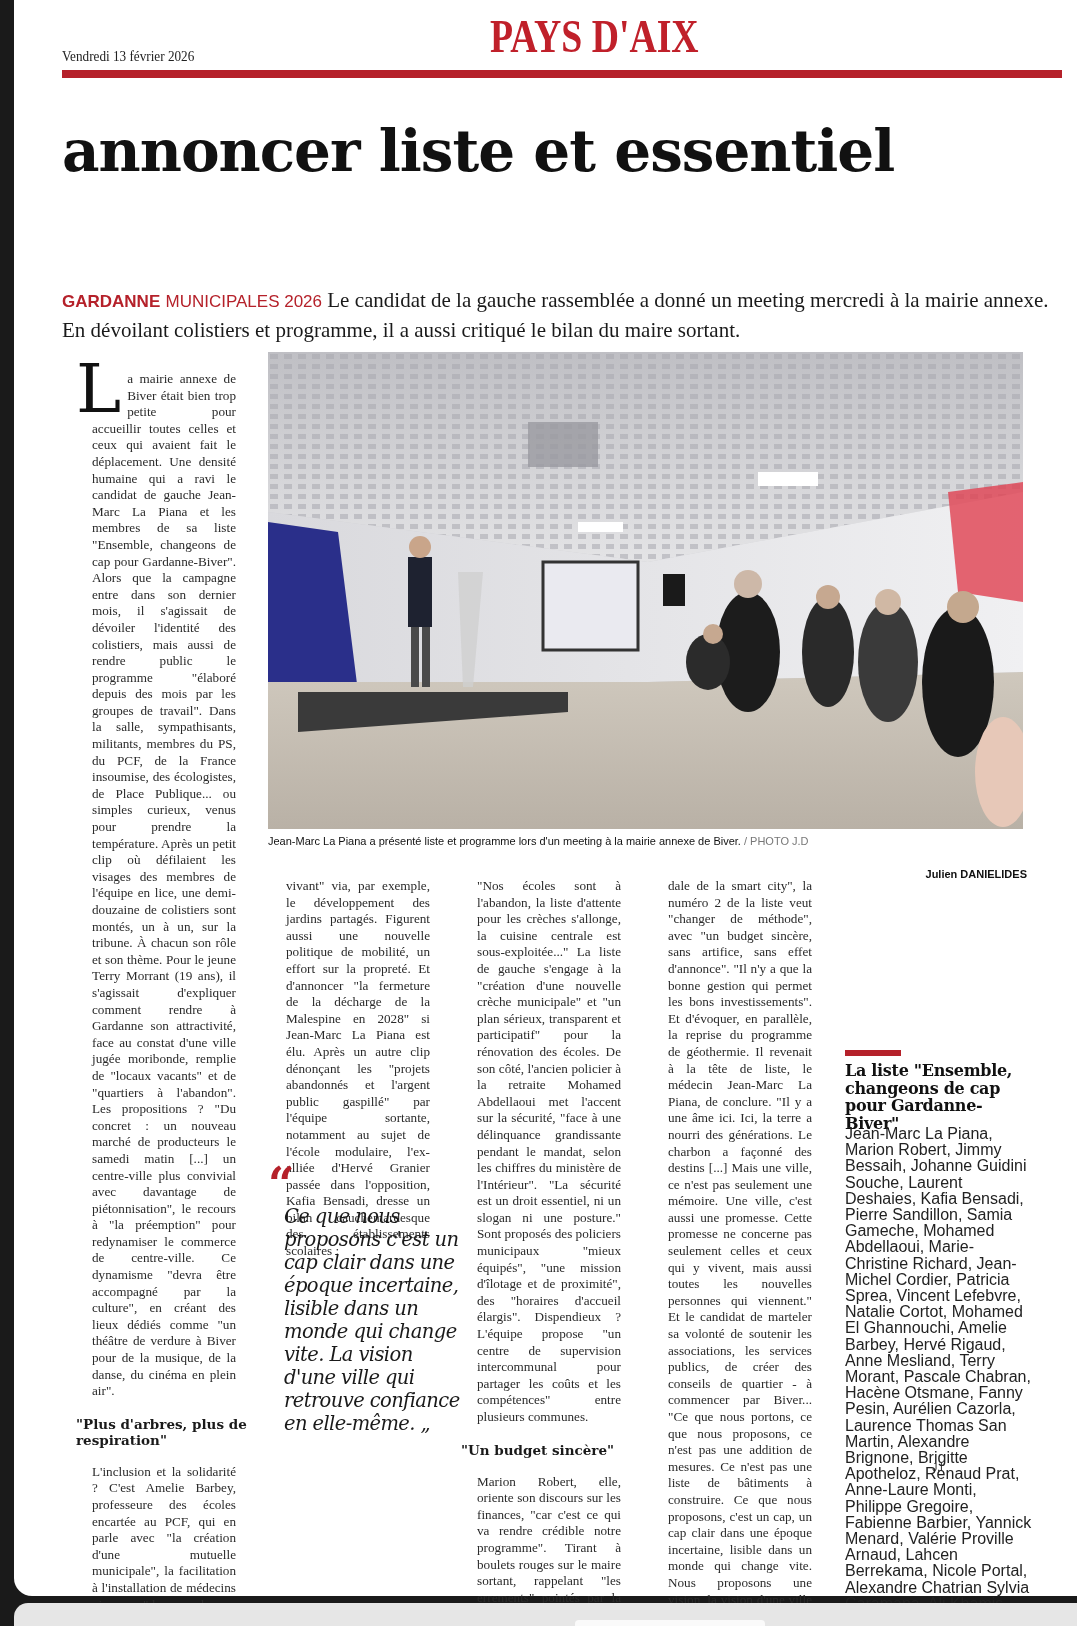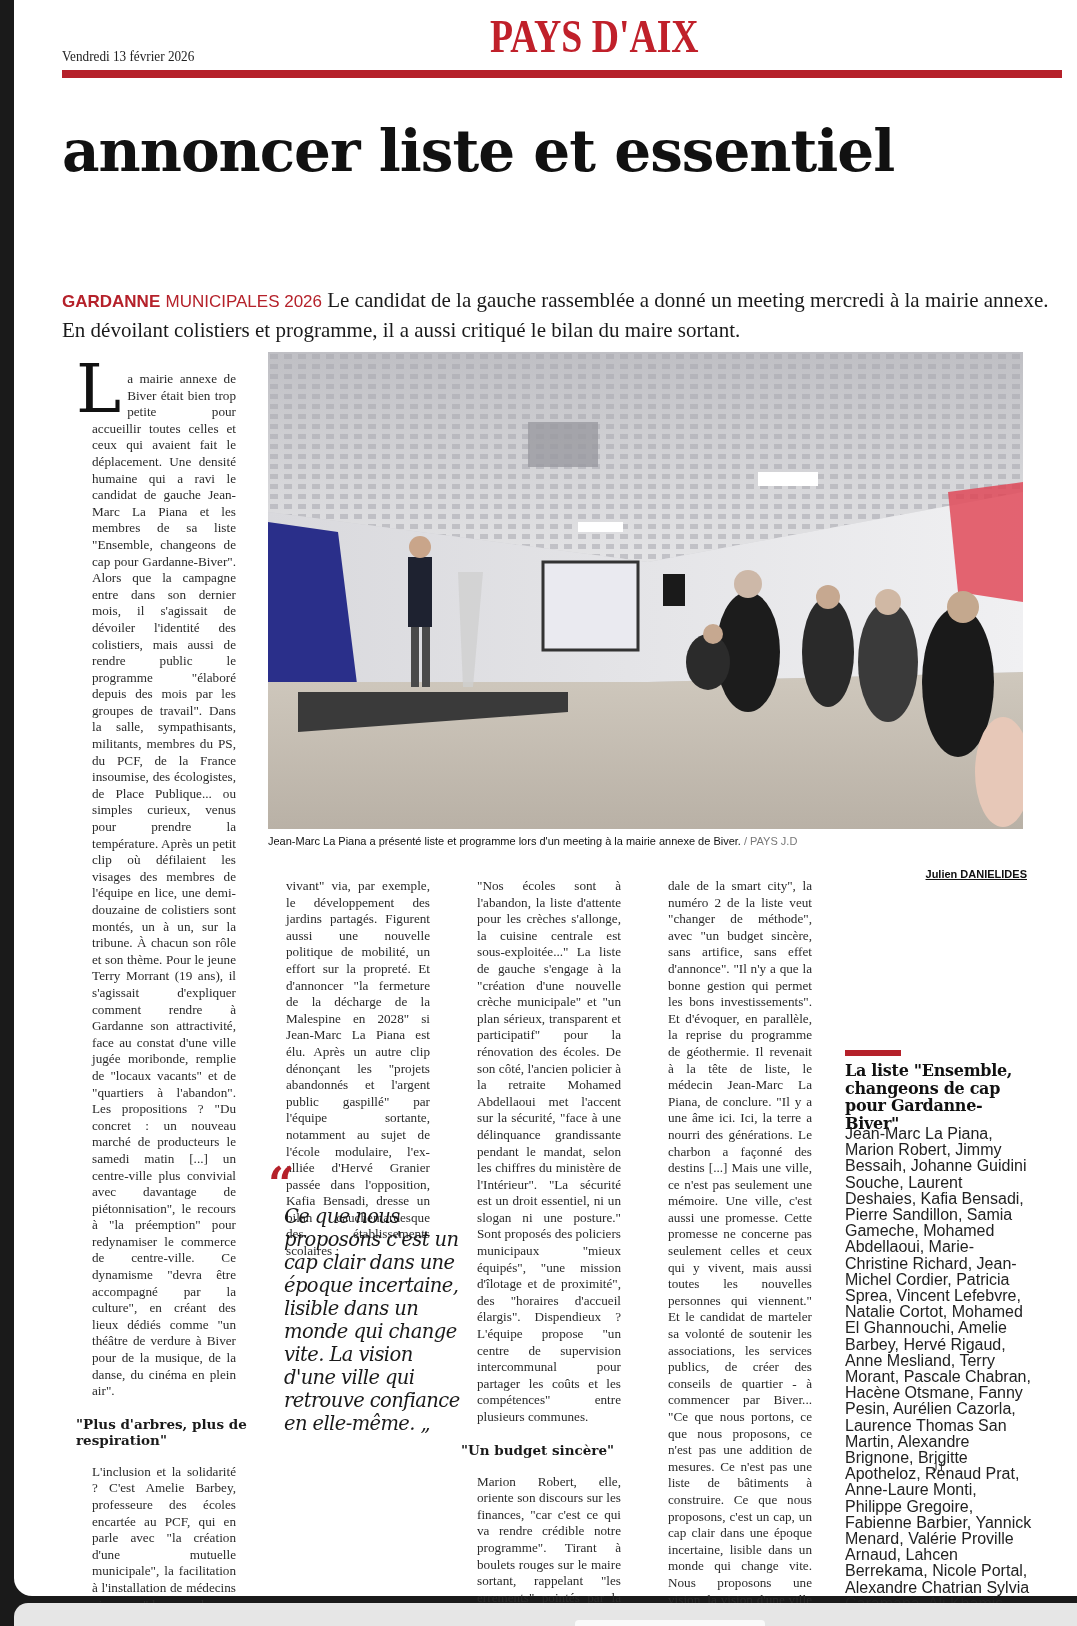--- a/index.html
+++ b/index.html
@@ -23,21 +23,21 @@
   .dropcap { float:left; font-family:"DejaVu Serif", serif; font-size:68px; line-height:56px; margin:6px 6px 0 0; color:#111; }
   .subhead { font-family:"DejaVu Serif", serif; font-weight:bold; font-size:13.5px; line-height:16px; color:#1a1a1a; margin:14px 0 0 0; text-align:left; }
 
   .photo { position:absolute; left:268px; top:352px; width:755px; height:477px; overflow:hidden; background:#cfcfd3; }
   .caption { position:absolute; left:268px; top:835px; width:760px; font-family:"Liberation Sans", sans-serif; font-size:11px; color:#111; }
   .caption .credit { color:#777; }
 
   .quote-mark { position:absolute; left:268px; top:1164px; font-family:"DejaVu Serif", serif; font-weight:bold; color:#b5212a; font-size:46px; line-height:40px; }
   .pullquote { position:absolute; left:284px; top:1205px; width:185px; font-family:"DejaVu Serif", serif; font-style:italic; font-size:19.5px; line-height:23px; color:#1a1a1a; letter-spacing:-0.6px; }
 
-  .signature { font-family:"Liberation Sans", sans-serif; font-weight:bold; font-size:11px; text-align:right; color:#111; margin-top:4px;text-decoration:underline; }
+  .signature { font-family:"Liberation Sans", sans-serif; font-weight:bold; font-size:11px; text-align:right; color:#111; margin-top:4px; }
   .box-rule { position:absolute; left:845px; top:1050px; width:56px; height:6px; background:#b5212a; }
   .box-title { position:absolute; left:845px; top:1062px; width:185px; font-family:"DejaVu Serif", serif; font-weight:bold; font-size:16px; line-height:17.5px; color:#111; letter-spacing:-0.3px; }
   .box-body { position:absolute; left:845px; top:1126px; width:190px; font-family:"Liberation Sans", sans-serif; font-size:16px; line-height:16.2px; color:#222; }
   .box-sign { position:absolute; left:845px; top:1462px; width:185px; text-align:center; font-family:"Liberation Sans", sans-serif; font-size:10px; color:#222; }
 </style>
 </head>
 <body>
 
 <div class="page">
 </div>
@@ -109,21 +109,21 @@
       <circle cx="620" cy="250" r="13" fill="#d0b8a4"></circle>
       <ellipse cx="690" cy="330" rx="36" ry="75" fill="#1a1a1a"></ellipse>
       <circle cx="695" cy="255" r="16" fill="#c4a88e"></circle>
       <ellipse cx="735" cy="420" rx="28" ry="55" fill="#e7c8b8"></ellipse>
       <ellipse cx="440" cy="310" rx="22" ry="28" fill="#2b2b2b"></ellipse>
       <circle cx="445" cy="282" r="10" fill="#c6a890"></circle>
     </g>
   </svg>
 </div>
 <div class="caption">
-  <span>Jean-Marc La Piana a présenté liste et programme lors d'un meeting à la mairie annexe de Biver.</span><span class="credit"> / PAYS J.D</span>
+  <span>Jean-Marc La Piana a présenté liste et programme lors d'un meeting à la mairie annexe de Biver.</span><span class="credit"> / PHOTO J.D</span>
 </div>
 
 <div class="col" style="left:270px; top:862px; width:176px;">
   <p>vivant" via, par exemple, le développement des jardins partagés. Figurent aussi une nouvelle politique de mobilité, un effort sur la propreté. Et d'annoncer "la fermeture de la décharge de la Malespine en 2028" si Jean-Marc La Piana est élu. Après un autre clip dénonçant les "projets abandonnés et l'argent public gaspillé" par l'équipe sortante, notamment au sujet de l'école modulaire, l'ex-alliée d'Hervé Granier passée dans l'opposition, Kafia Bensadi, dresse un bilan cauchemardesque des établissements scolaires :</p>
 </div>
 <div class="quote-mark">“</div>
 <div class="pullquote">Ce que nous proposons c'est un cap clair dans une époque incertaine, lisible dans un monde qui change vite. La vision d'une ville qui retrouve confiance en elle-même. „</div>
 
 <div class="col" style="left:461px; top:862px; width:176px;">
   <p>"Nos écoles sont à l'abandon, la liste d'attente pour les crèches s'allonge, la cuisine centrale est sous-exploitée..." La liste de gauche s'engage à la "création d'une nouvelle crèche municipale" et "un plan sérieux, transparent et participatif" pour la rénovation des écoles. De son côté, l'ancien policier à la retraite Mohamed Abdellaoui met l'accent sur la sécurité, "face à une délinquance grandissante pendant le mandat, selon les chiffres du ministère de l'Intérieur". "La sécurité est un droit essentiel, ni un slogan ni une posture." Sont proposés des policiers municipaux "mieux équipés", "une mission d'îlotage et de proximité", des "horaires d'accueil élargis". Dispendieux ? L'équipe propose "un centre de supervision intercommunal pour partager les coûts et les compétences" entre plusieurs communes.</p>

